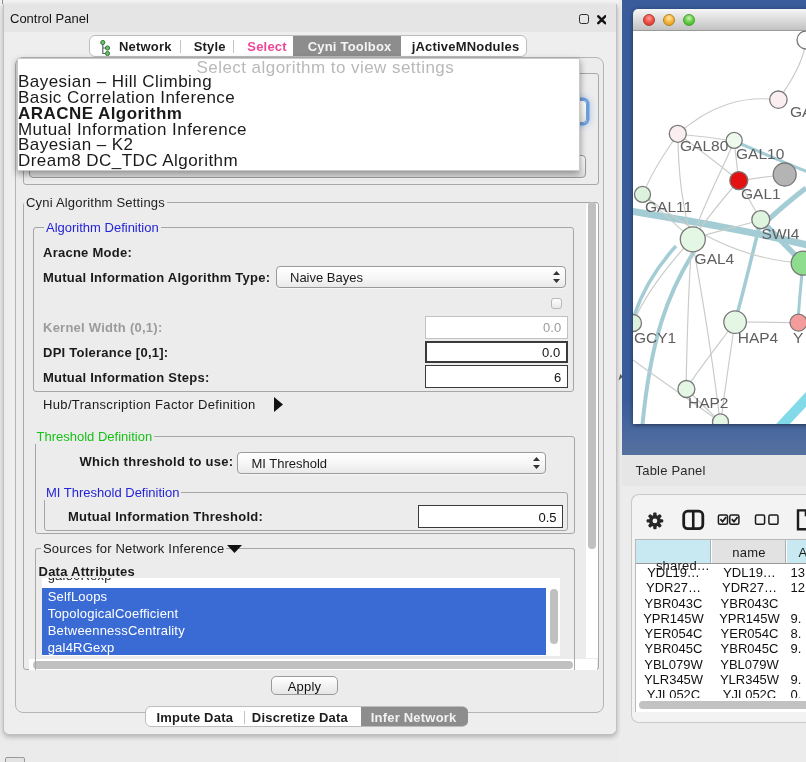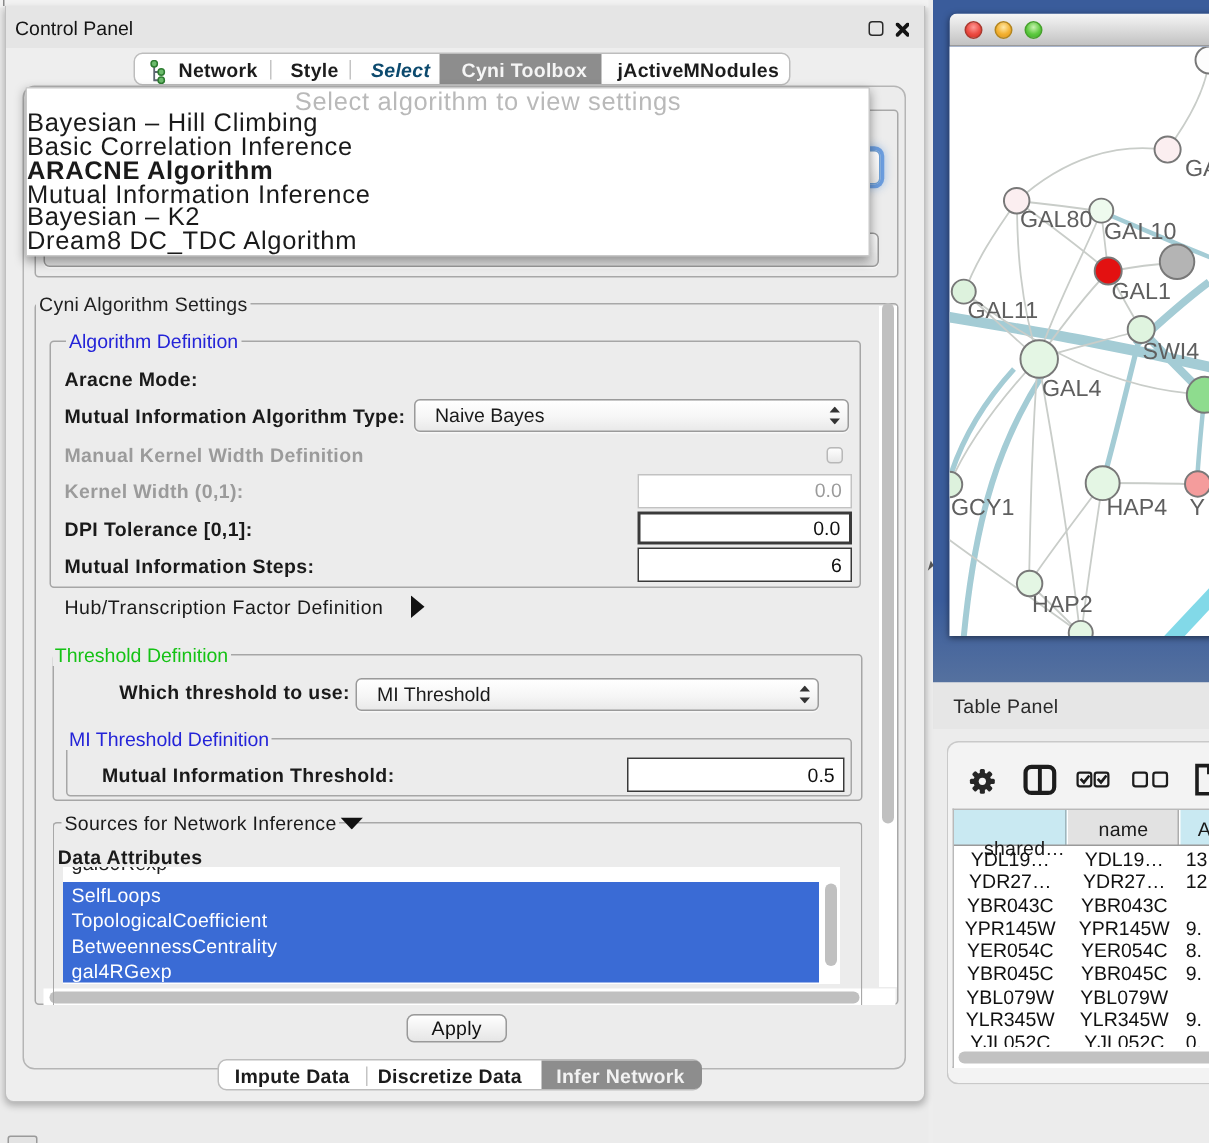--- a/index.html
+++ b/index.html
@@ -232,21 +232,21 @@
             <path d="M 2.8 3 V 13.5 H 6.5 M 2.8 8 H 6.5"></path>
           </g>
         <g fill="#6cbc6c" stroke="#2e7d32" stroke-width="1">
           <circle cx="2.8" cy="2.5" r="2.1"></circle>
             <circle cx="7.5" cy="8" r="2.1"></circle>
             <circle cx="7.5" cy="13.5" r="2.1"></circle>
         </g>
       </svg>
       <div class="lbl b" style="position:absolute; left:29px; top:3px; color:#1c1c1c;">Network</div>
       <div class="lbl b" style="position:absolute; left:103.7px; top:3px; color:#1c1c1c;">Style</div>
-      <div class="lbl b" style="position:absolute; left:157.3px; top:3px; color:#0c4a6e;font-style:italic;">Select</div>
+      <div class="lbl b" style="position:absolute; left:157.3px; top:3px; color:#ec4899;">Select</div>
       <div class="lbl b" style="position:absolute; left:217.7px; top:3px; color:#f5f5f5;">Cyni Toolbox</div>
       <div class="lbl b" style="position:absolute; left:321.7px; top:3px; color:#1c1c1c;">jActiveMNodules</div>
     </div>
 
     <div class="abs" id="content" style="left:11px; top:53px; width:589px; height:656px; background:#ececec; border:1px solid #b5b5b5; border-radius:8px;">
 
       <div class="abs" style="left:6.5px; top:15px; width:576px; height:112px; border:1px solid #a8a8a8; border-radius:3px;"></div>
       <div class="combo" style="left:12.5px; top:42px; width:558px; height:23px; box-shadow:0 0 0 2.5px rgba(96,150,219,.9), 0 0 6px 3px rgba(96,150,219,.45); border-color:#6f9fd4;"></div>
       <div class="combo" style="left:12.5px; top:97px; width:557px; height:23px; background:linear-gradient(#fdfdfd, #f2f2f2 55%, #dcdcdc);"></div>
 
@@ -263,21 +263,20 @@
 
       <div class="lbl b" style="position:absolute; left:27px; top:187px;">Aracne Mode:</div>
       <div class="lbl b" style="position:absolute; left:27px; top:212px;">Mutual Information Algorithm Type:</div>
       <div class="combo" style="left:260px; top:208.3px; width:290px; height:22px;">
         <div class="ctext">Naive Bayes</div>
         <svg class="spin" viewBox="0 0 7 12">
             <path d="M 3.5 0 L 7 4 L 0 4 Z" fill="#333"></path>
             <path d="M 3.5 12 L 7 8 L 0 8 Z" fill="#333"></path>
           </svg>
       </div>
-      <div class="lbl b" style="position:absolute; left:27px; top:237.5px; color:#9b9b9b;">Manual Kernel Width Definition</div>
       <div class="abs" style="left:535px; top:239.5px; width:11px; height:11px; border:1px solid #b8b8b8; border-radius:3px; background:linear-gradient(#fefefe,#e8e8e8);"></div>
       <div class="lbl b" style="position:absolute; left:27px; top:262px; color:#9b9b9b;">Kernel Width (0,1):</div>
       <div class="field" style="left:409px; top:258.3px; width:143.2px; height:22.3px; border:1px solid #c2c2c2;">
           <span style="color:#9b9b9b;">0.0</span>
         </div>
       <div class="lbl b" style="position:absolute; left:27px; top:286.5px;">DPI Tolerance [0,1]:</div>
       <div class="field" style="left:409px; top:282.7px; width:143.2px; height:22.6px; border:2px solid #3a3a3a;">
           <span style="color:#111;">0.0</span>
         </div>
       <div class="lbl b" style="position:absolute; left:27px; top:311.5px;">Mutual Information Steps:</div>

